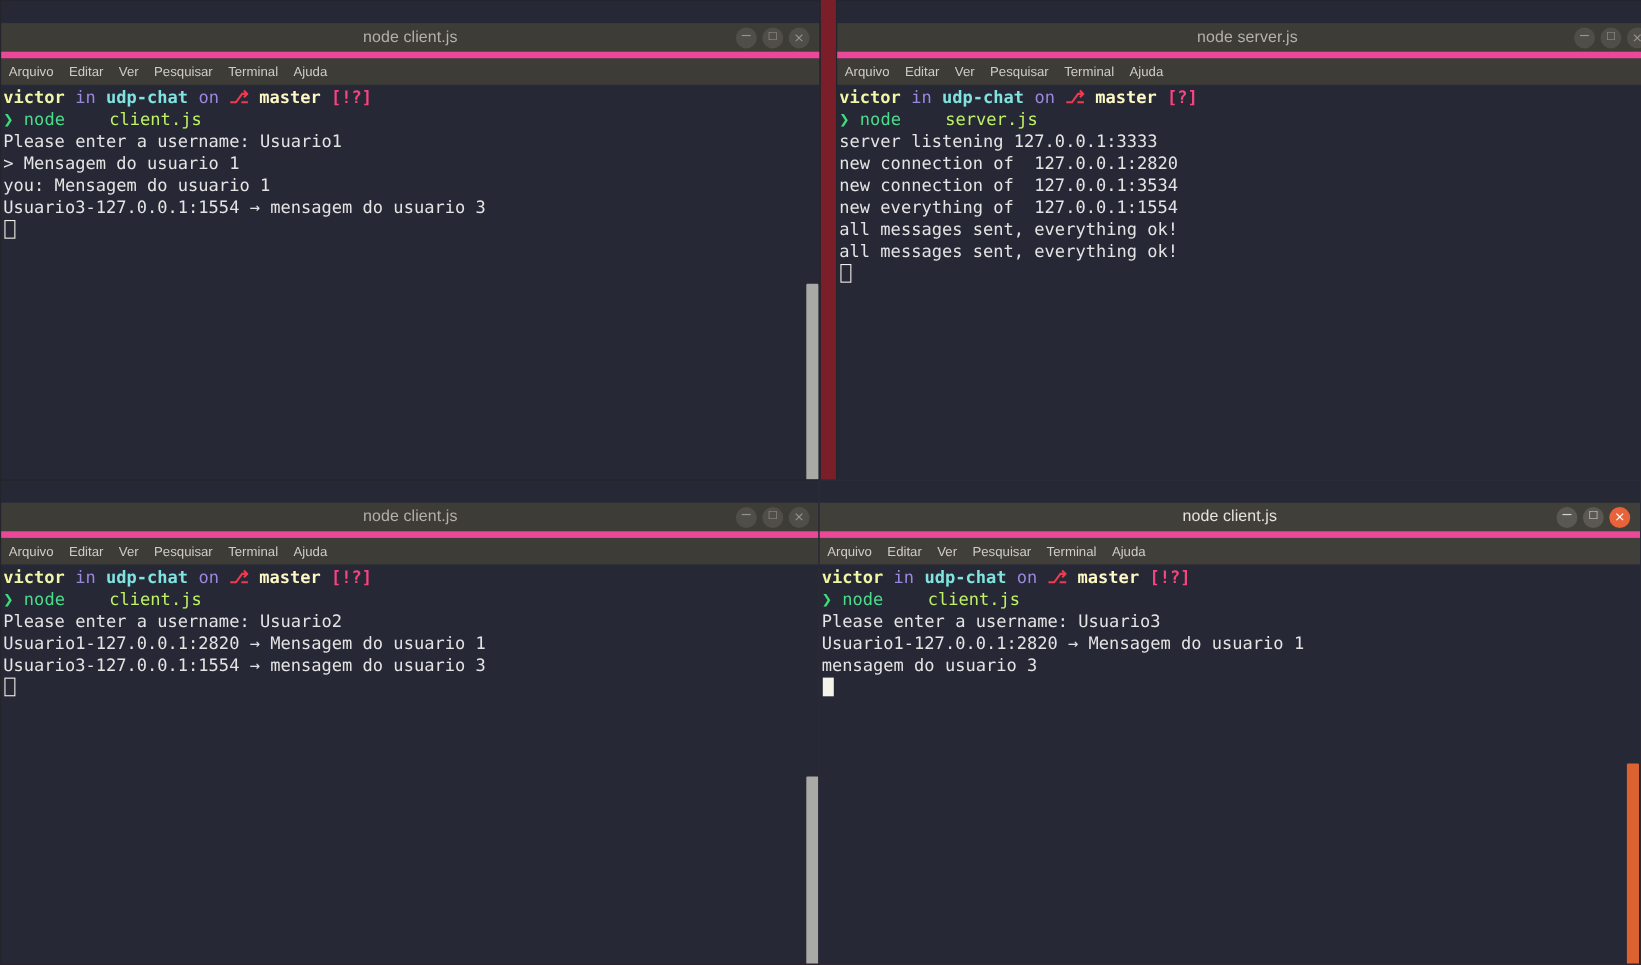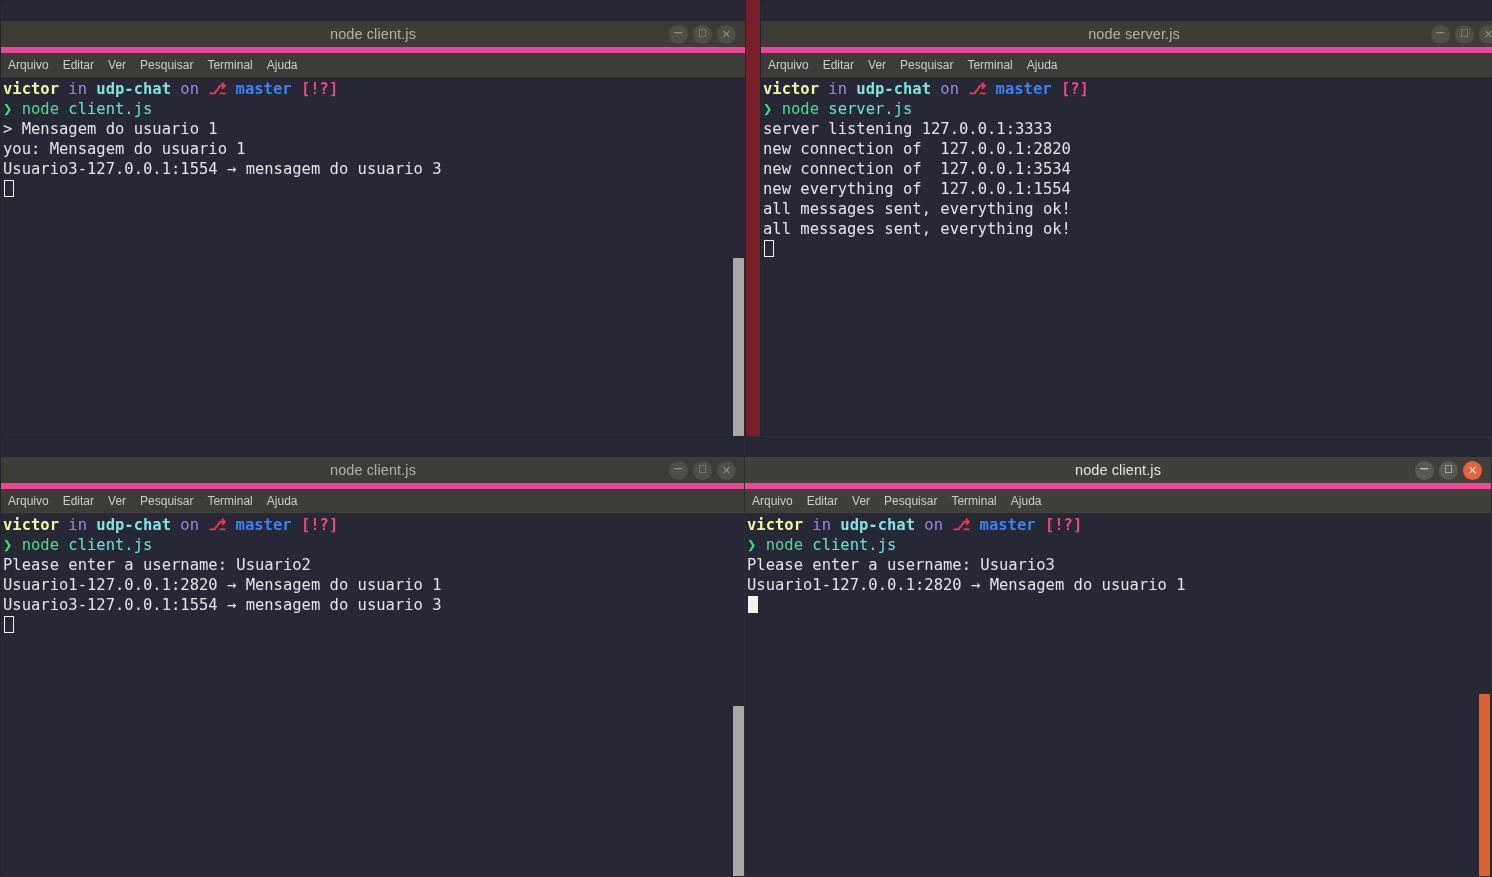--- a/index.html
+++ b/index.html
@@ -98,26 +98,26 @@
     color: #e3e3e3;
     white-space: pre;
     padding-left: 1px;
   }
   .seg { white-space: pre; }
 
   
   .c-user   { color: #f2f7a1; font-weight: bold; }
   .c-prep   { color: #9b87e0; }
   .c-repo   { color: #7fe3e0; font-weight: bold; }
-  .c-branch { color: #3b82f6; font-weight: bold; }
+  .c-branch { color: #fef9c3; font-weight: bold; }
   .c-gitsym { color: #f0394f; font-weight: bold; }
   .c-flags  { color: #f6457e; font-weight: bold; }
   .c-arrowp { color: #3ce07a; font-weight: bold; }
   .c-cmd    { color: #4ade8b; }
-  .c-file   { color: #5eead4; }
+  .c-file   { color: #bef264; margin-left: 31px; }
   .c-plain  { color: #e4e4e4; }
 
   
   .cursor-hollow {
     display: inline-block;
     width: 10px; height: 17px;
     border: 1.6px solid #f2f0e8;
     background: transparent;
     vertical-align: -3px;
     margin-left: 1px;
@@ -158,20 +158,21 @@
         <div class="menuitem">Arquivo</div>
         <div class="menuitem">Editar</div>
         <div class="menuitem">Ver</div>
         <div class="menuitem">Pesquisar</div>
         <div class="menuitem">Terminal</div>
         <div class="menuitem">Ajuda</div>
       </div>
       <div class="term">
         <div class="line"><span class="seg c-user">victor</span><span class="seg c-plain"> </span><span class="seg c-prep">in</span><span class="seg c-plain"> </span><span class="seg c-repo">udp-chat</span><span class="seg c-plain"> </span><span class="seg c-prep">on</span><span class="seg c-plain"> </span><span class="seg c-gitsym">⎇</span><span class="seg c-plain"> </span><span class="seg c-branch">master</span><span class="seg c-plain"> </span><span class="seg c-flags">[!?]</span></div>
         <div class="line"><span class="seg c-arrowp">❯</span><span class="seg c-plain"> </span><span class="seg c-cmd">node</span><span class="seg c-plain"> </span><span class="seg c-file">client.js</span></div>
+        <div class="line c-plain">Please enter a username: Usuario1</div>
         <div class="line c-plain">&gt; Mensagem do usuario 1</div>
         <div class="line c-plain">you: Mensagem do usuario 1</div>
         <div class="line c-plain">Usuario3-127.0.0.1:1554 → mensagem do usuario 3</div>
         <div class="line"><span class="cursor-hollow"></span></div>
         <div class="sbar grey" style="top: 180px; height: 218px;"></div>
       </div>
     </div>
     <div class="win" style="left: 760px; top: 0px; width: 748px; height: 437px;">
       <div class="titlebar">
         <span class="title-text">node server.js</span>
@@ -244,17 +245,18 @@
         <div class="menuitem">Ver</div>
         <div class="menuitem">Pesquisar</div>
         <div class="menuitem">Terminal</div>
         <div class="menuitem">Ajuda</div>
       </div>
       <div class="term">
         <div class="line"><span class="seg c-user">victor</span><span class="seg c-plain"> </span><span class="seg c-prep">in</span><span class="seg c-plain"> </span><span class="seg c-repo">udp-chat</span><span class="seg c-plain"> </span><span class="seg c-prep">on</span><span class="seg c-plain"> </span><span class="seg c-gitsym">⎇</span><span class="seg c-plain"> </span><span class="seg c-branch">master</span><span class="seg c-plain"> </span><span class="seg c-flags">[!?]</span></div>
         <div class="line"><span class="seg c-arrowp">❯</span><span class="seg c-plain"> </span><span class="seg c-cmd">node</span><span class="seg c-plain"> </span><span class="seg c-file">client.js</span></div>
         <div class="line c-plain">Please enter a username: Usuario3</div>
         <div class="line c-plain">Usuario1-127.0.0.1:2820 → Mensagem do usuario 1</div>
+        <div class="line c-plain">mensagem do usuario 3</div>
         <div class="line"><span class="cursor-solid"></span></div>
         <div class="sbar orange" style="top: 180px; height: 183px;"></div>
       </div>
     </div>
   </div>
 
 </body></html>

